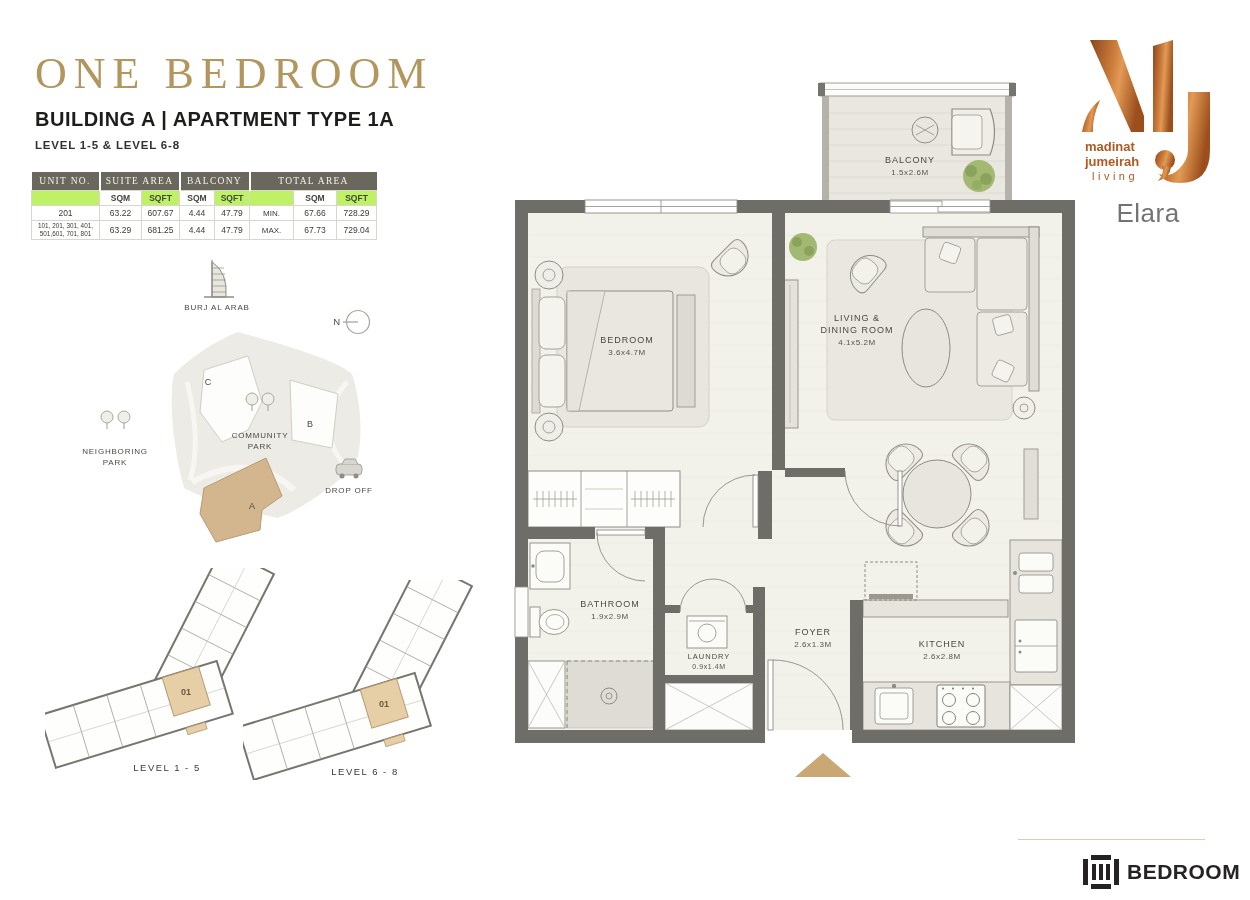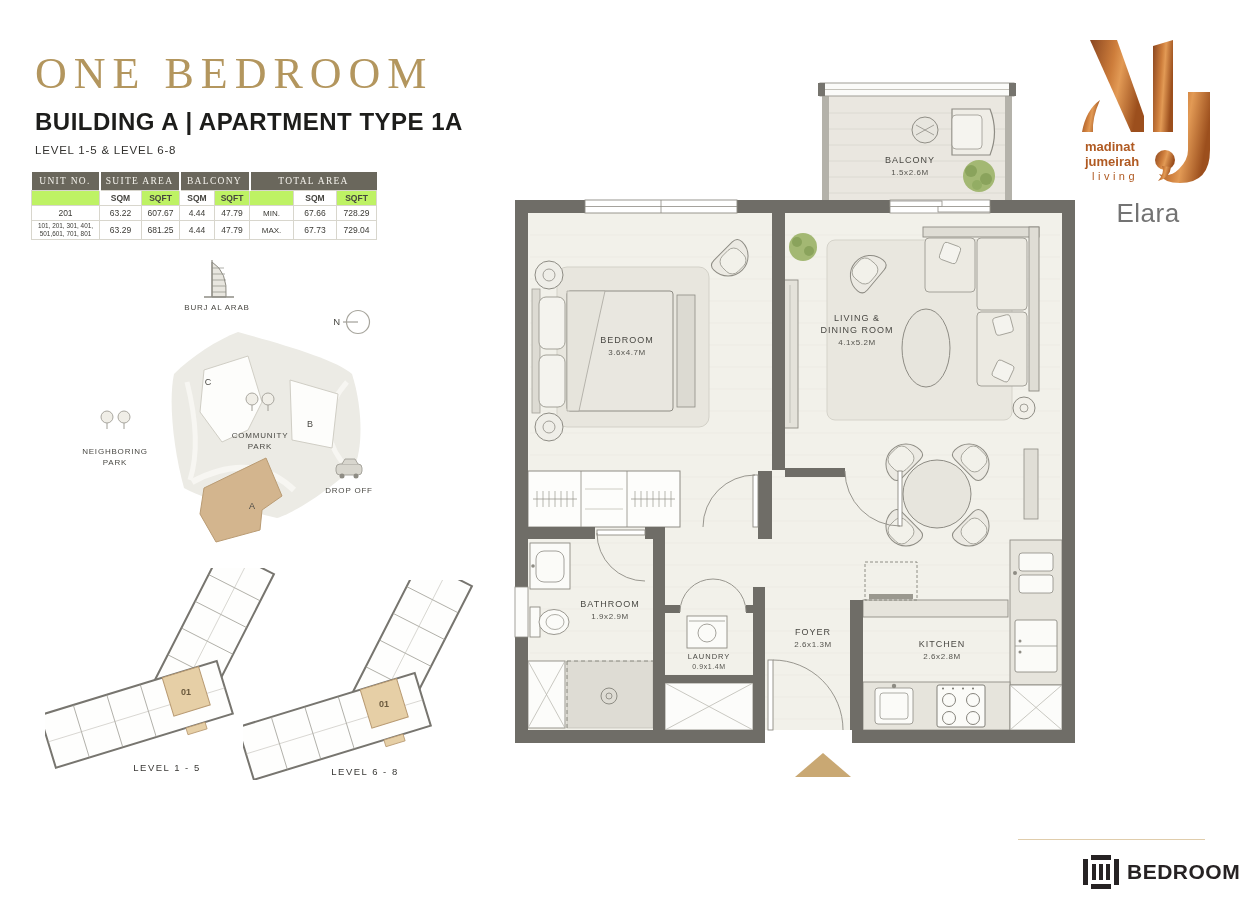--- a/index.html
+++ b/index.html
@@ -3,22 +3,22 @@
 <meta charset="utf-8">
 <style>
   html,body{margin:0;padding:0;background:#ffffff;}
   .page{position:relative;width:1250px;height:900px;background:#ffffff;overflow:hidden;
         font-family:"Liberation Sans",sans-serif;padding-left:44px;}
   .abs{position:absolute;}
 
   
   .title{font-family:"Liberation Serif",serif;font-size:44px;font-weight:400;
          color:#b3965e;letter-spacing:7px;line-height:1;}
-  .subtitle{margin-top:12px;font-size:24px;font-weight:bold;color:#1d1d1b;letter-spacing:0.5px;}
-  .levels{margin-top:8px;font-size:11.5px;font-weight:normal;color:#33322f;letter-spacing:0.8px;}
+  .subtitle{margin-top:12px;font-size:20px;font-weight:bold;color:#1d1d1b;letter-spacing:0.5px;}
+  .levels{margin-top:8px;font-size:11.5px;font-weight:bold;color:#33322f;letter-spacing:0.8px;}
 
   
   table.area{border-collapse:collapse;table-layout:fixed;width:345px;}
   table.area th{background:#6a675c;color:#f4f2ec;font-family:"Liberation Serif",serif;
         font-weight:400;font-size:9.5px;letter-spacing:1.3px;padding:4px 1px;
         border-right:2px solid #ffffff;}
   table.area th:last-child{border-right:none;}
   table.area td{font-size:8.5px;color:#3b3a35;text-align:center;padding:2px 1px;
         border:1px solid #d8d6cd;background:#ffffff;}
   table.area tr.sub td{font-size:8.5px;font-weight:bold;color:#45443f;}

